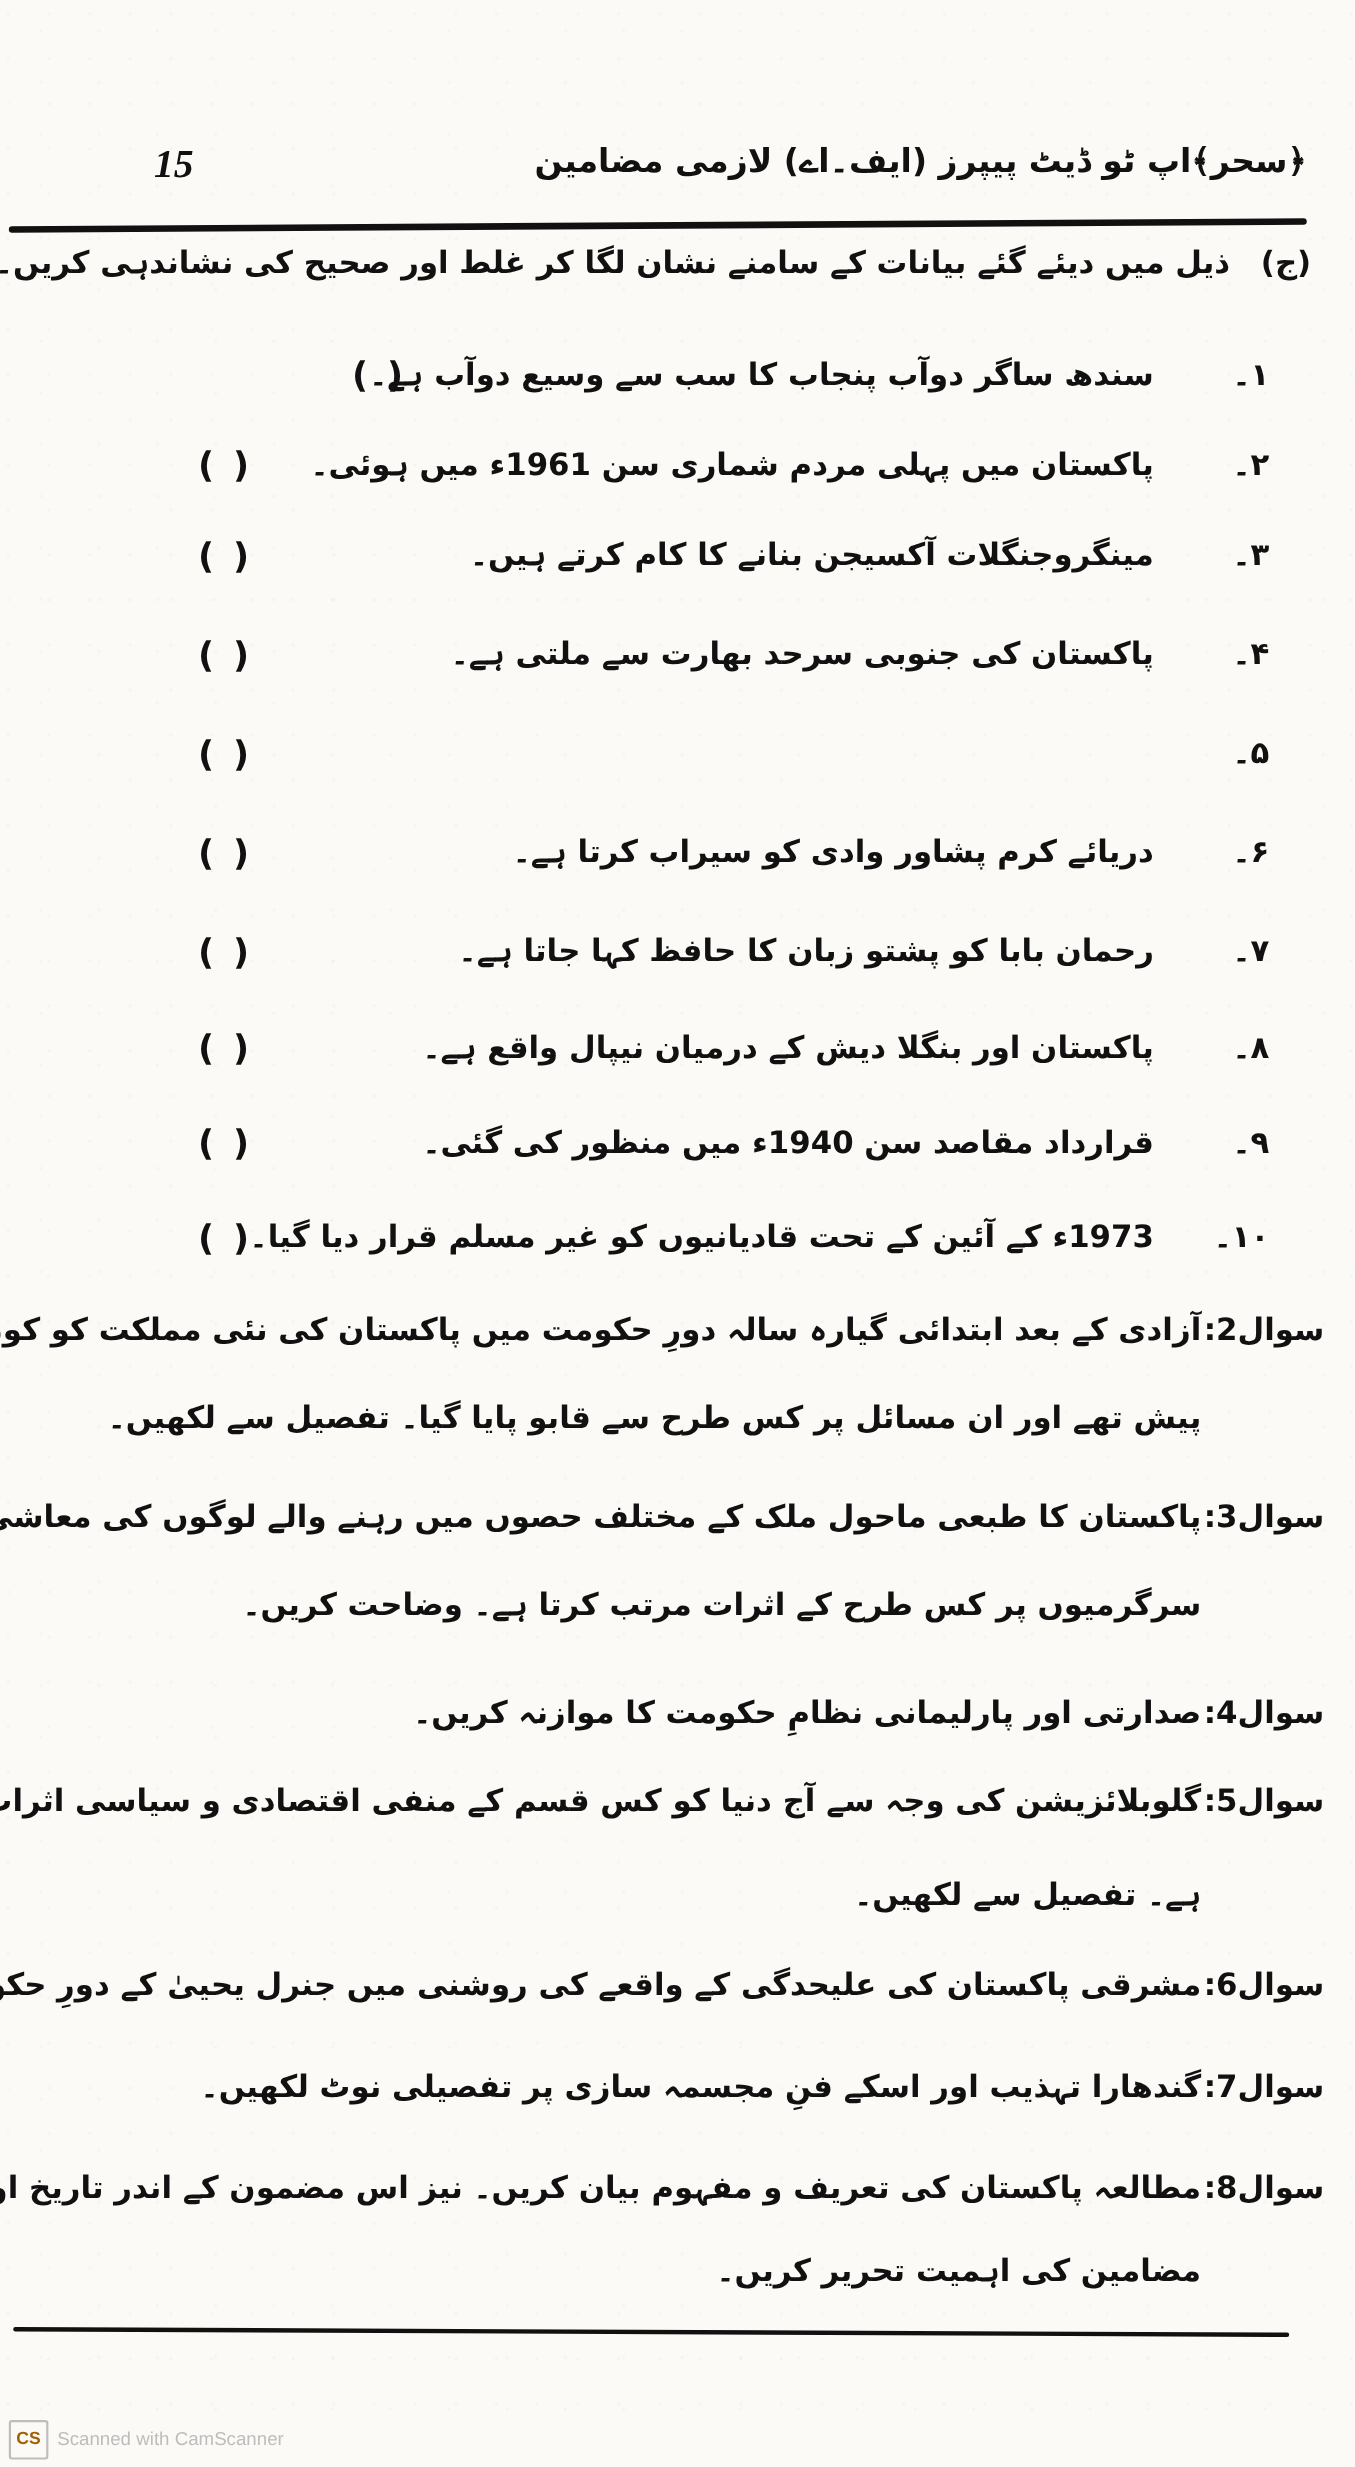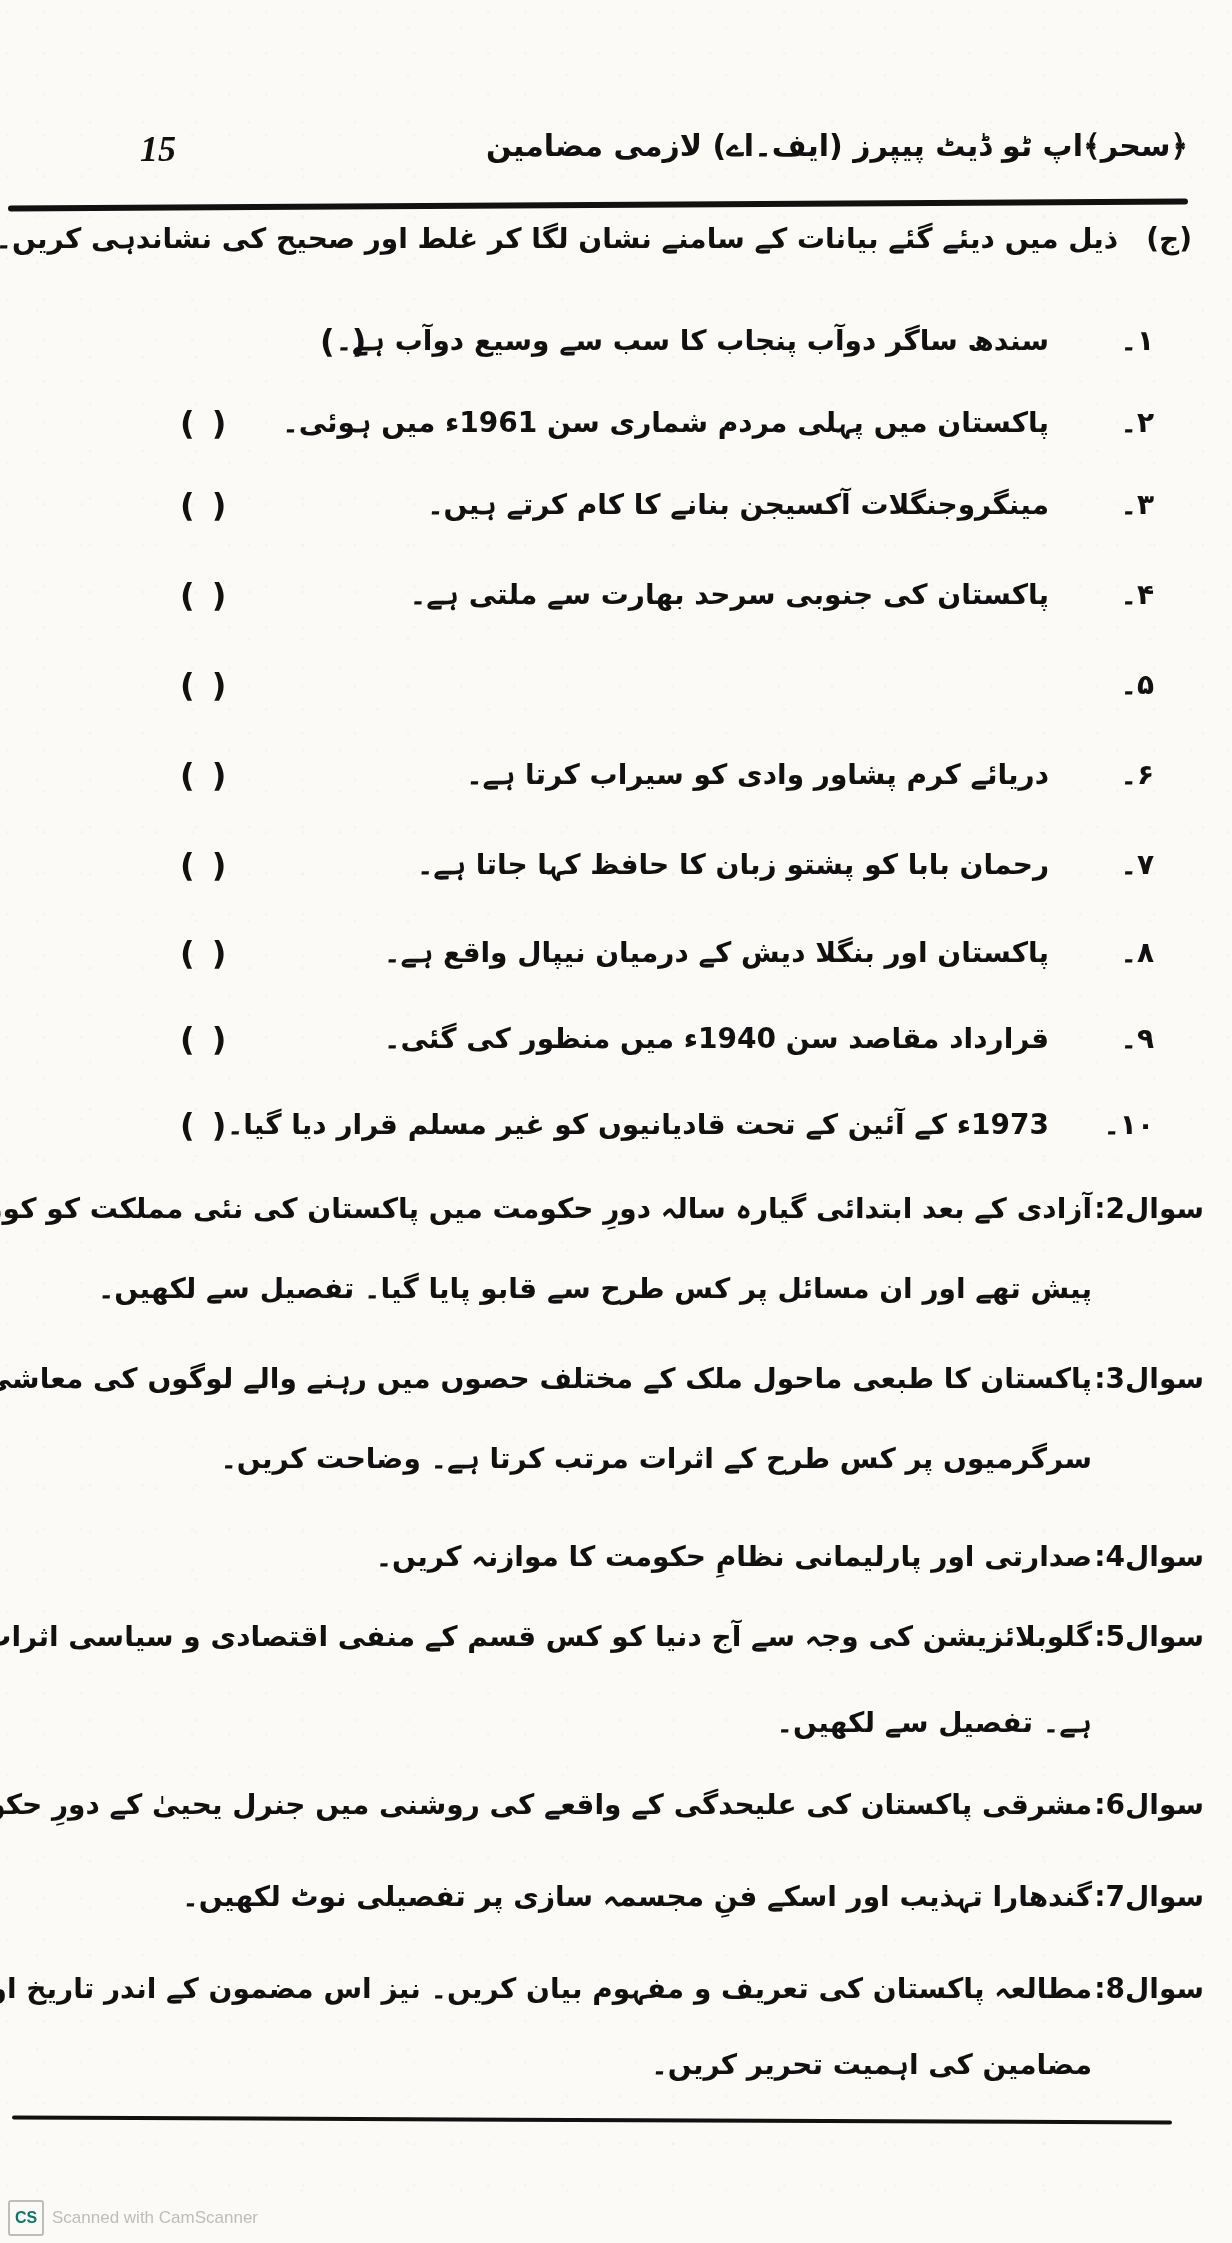--- a/index.html
+++ b/index.html
@@ -70,21 +70,21 @@
     white-space: nowrap; text-align: right;
   }
   .footer-badge {
     position: absolute; left: 8px; top: 2200px; height: 36px;
     display: flex; align-items: center; gap: 8px;
   }
   .cs-logo {
     width: 36px; height: 36px; box-sizing: border-box;
     border: 2px solid #bdbdbd; border-radius: 3px;
     display: flex; align-items: center; justify-content: center;
-    color: #0f766e; font-size: 16px; font-weight: bold;
+    color: #a16207; font-size: 16px; font-weight: bold;
     font-family: "Liberation Sans", sans-serif;
   }
   .cs-text {
     color: #bdbdbd; font-size: 17px; font-family: "Liberation Sans", sans-serif; text-align: right;
   }
 </style>
 </head>
 <body>
 
 <div class="paper">

